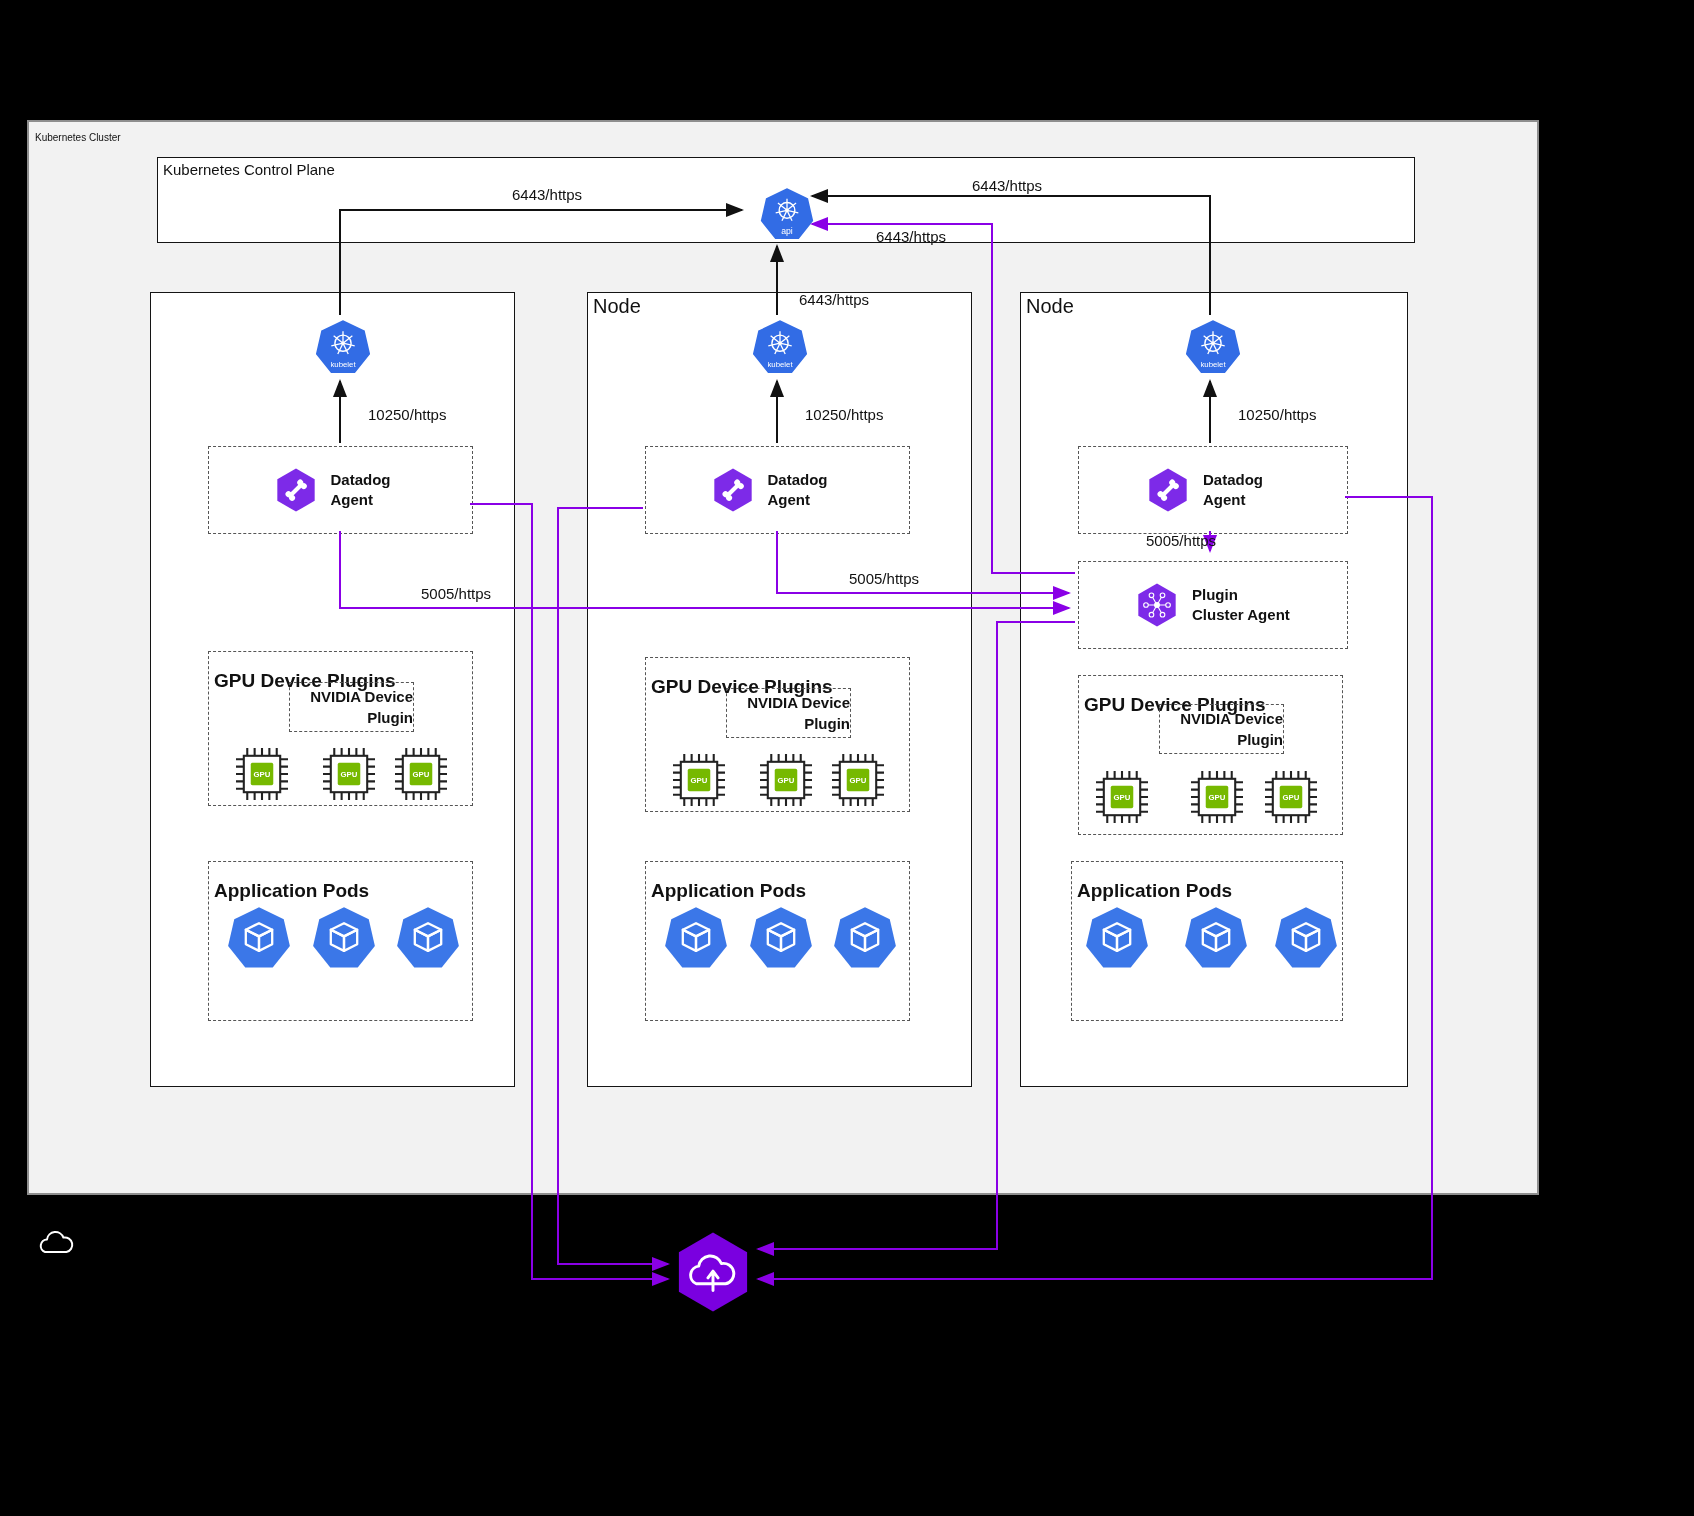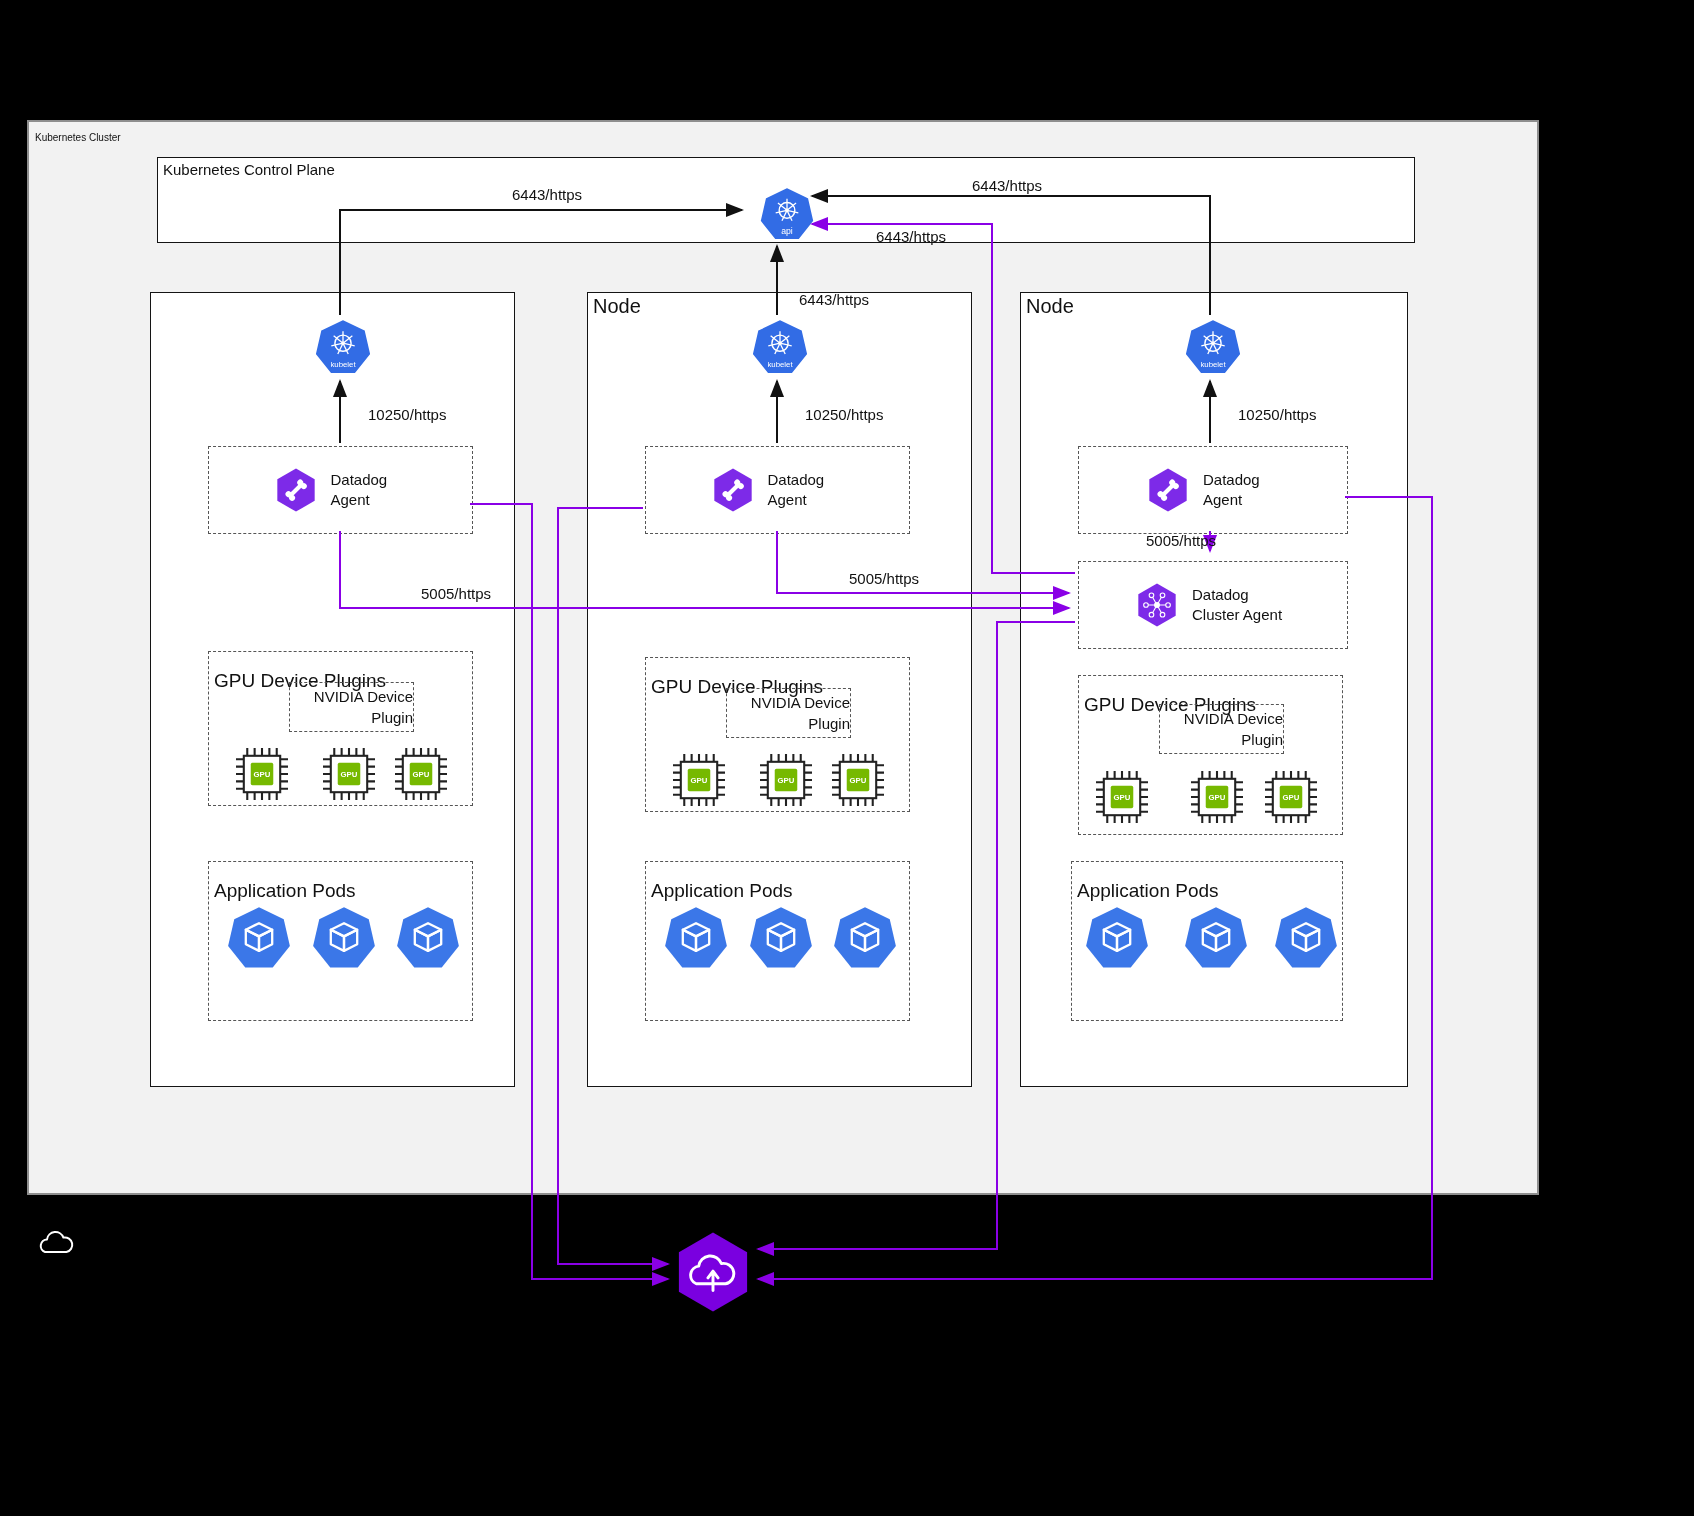--- a/index.html
+++ b/index.html
@@ -6,21 +6,21 @@
   body{width:1694px;height:1516px;position:relative;font-family:"Liberation Sans",sans-serif;color:#111;}
   .canvas{position:absolute;left:0;top:0;width:1694px;height:1516px;}
   .cluster{position:absolute;left:27px;top:120px;width:1512px;height:1075px;background:#f2f2f2;border:2px solid #8e8e8e;box-sizing:border-box;}
   .cluster-label{position:absolute;left:6px;top:10px;font-size:10px;}
   .wbox{position:absolute;background:#fff;border:1.5px solid #141414;box-sizing:border-box;}
   .control-plane{left:121px;top:35px;width:1258px;height:86px;margin-left:7px;}
   .node-left{left:121px;top:170px;width:365px;height:795px;}
   .node-mid{left:558px;top:170px;width:385px;height:795px;}
   .node-right{left:991px;top:170px;width:388px;height:795px;}
   .box-label{position:absolute;left:5px;top:3px;font-size:15px;white-space:nowrap;}
-  .dashed{position:absolute;border:1.5px dashed #555;box-sizing:border-box;}
+  .dashed{position:absolute;border:1.5px dashed #555;box-sizing:border-box;font-weight:bold;}
   .dashed-label{position:absolute;left:5px;top:18px;font-size:19px;white-space:nowrap;background:transparent;}
   .icon{position:absolute;}
   .agent-box{display:flex;align-items:center;justify-content:center;gap:12px;}
   .agent-box svg{width:46px;height:46px;flex:0 0 auto;}
   .agent-label{font-size:15px;line-height:1.35;width:78px;}
   .nvidia{display:flex;align-items:center;justify-content:center;text-align:right;font-size:15px;line-height:1.4;}
   .lbl{position:absolute;font-size:15px;white-space:nowrap;color:#111;}
   .node-tag{position:absolute;left:5px;top:2px;font-size:20px;}
   .wires{position:absolute;left:0;top:0;width:1694px;height:1516px;pointer-events:none;}
   svg text{font-family:"Liberation Sans",sans-serif;}
@@ -178,21 +178,21 @@
       <div class="dashed agent-box" style="left:57px;top:153px;width:270px;height:88px">
         <svg viewBox="0 0 100 100">
             <use href="#sym-bone"></use>
           </svg>
         <div class="agent-label">Datadog Agent</div>
       </div>
       <div class="dashed agent-box" style="left:57px;top:268px;width:270px;height:88px">
         <svg viewBox="0 0 100 100">
             <use href="#sym-cluster-agent"></use>
           </svg>
-        <div class="agent-label" style="width:100px">Datadog Cluster Agent</div>
+        <div class="agent-label" style="width:100px">Plugin Cluster Agent</div>
       </div>
       <div class="dashed" style="left:57px;top:382px;width:265px;height:160px">
         <div class="dashed-label">GPU Device Plugins</div>
         <div class="dashed nvidia" style="left:80px;top:28px;width:125px;height:50px">
           <span>NVIDIA Device Plugin</span>
         </div>
         <svg class="icon" style="left:17px;top:95px;width:52px;height:52px">
             <use href="#sym-chip"></use>
           </svg>
         <svg class="icon" style="left:112px;top:95px;width:52px;height:52px">

